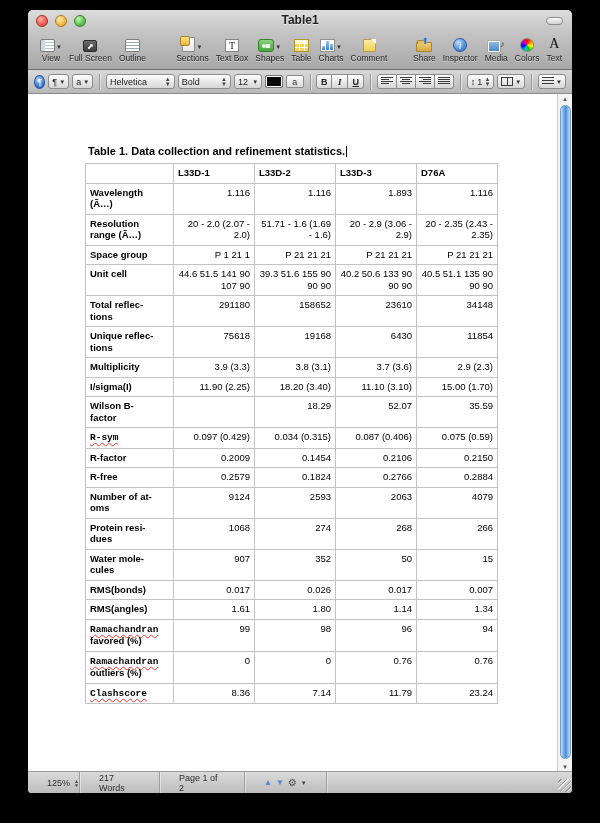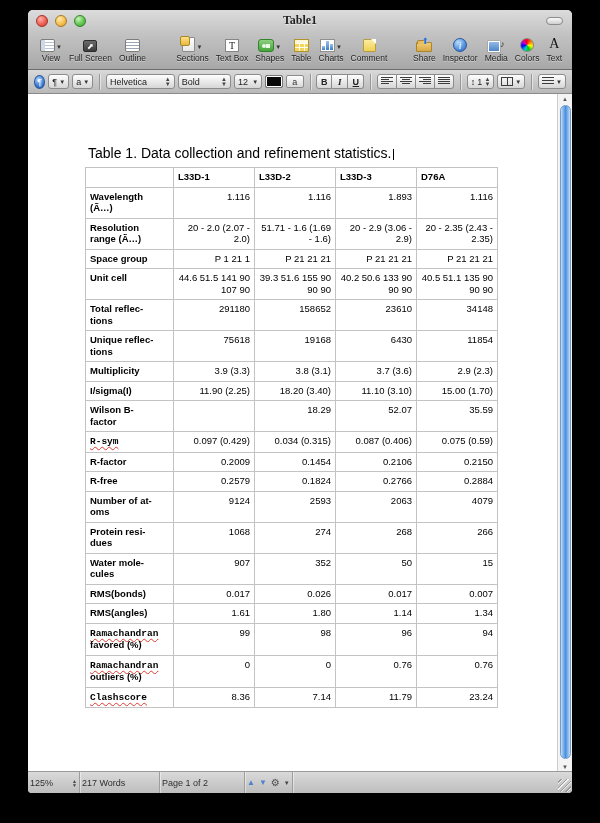--- a/index.html
+++ b/index.html
@@ -8,21 +8,21 @@
 
   .window { position:absolute; left:28px; top:10px; width:544px; height:783px;
             background:#fff; border-radius:5px 5px 4px 4px;
             box-shadow:0 0 0 1px rgba(0,0,0,.85), 0 8px 22px rgba(0,0,0,.7); }
 
   
   .chrome { position:absolute; left:0; top:0; right:0; height:60px;
             border-radius:5px 5px 0 0;
             background:linear-gradient(#dcdcdc, #c3c3c3 40%, #a8a8a8);
             border-bottom:1px solid #6d6d6d; }
-  .titlebar { position:relative; height:21px;font-family:Liberation Serif, serif; }
+  .titlebar { position:relative; height:21px; }
   .traffic { position:absolute; left:8px; top:5px; display:flex; gap:7px; }
   .light { width:12px; height:12px; border-radius:50%; }
   .light.red    { background:radial-gradient(circle at 35% 30%, #ffb3aa, #ee6156 55%, #c63b2f); border:1px solid #a53127; }
   .light.yellow { background:radial-gradient(circle at 35% 30%, #ffe9b0, #f6bf4e 55%, #d1932c); border:1px solid #a87a22; }
   .light.green  { background:radial-gradient(circle at 35% 30%, #c8f3b5, #62c654 55%, #3f9c33); border:1px solid #35812b; }
   .win-title { text-align:center; font-size:12px; font-weight:bold; color:#222;
                line-height:21px; text-shadow:0 1px 0 rgba(255,255,255,.55); }
   .pill { position:absolute; right:9px; top:7px; width:17px; height:8px; border-radius:4px;
           border:1px solid #8b8b8b; background:linear-gradient(#fafafa,#cfcfcf); }
 
@@ -120,21 +120,21 @@
   .fb-group .fb-btn { border-radius:0; border-left-width:0; }
   .fb-group .fb-btn:first-child { border-radius:3px 0 0 3px; border-left-width:1px; }
   .fb-group .fb-btn:last-child { border-radius:0 3px 3px 0; }
   .cols-icon { width:12px; height:9px; border:1px solid #3c3c3c;
                background:linear-gradient(90deg,transparent 0 5px,#3c3c3c 5px 6px,transparent 6px); }
   .list-icon { width:12px; height:9px;
                background:repeating-linear-gradient(#3c3c3c 0 1px,transparent 1px 3px); }
 
   
   .content { position:absolute; left:0; top:84px; right:15px; bottom:22px; background:#fff; overflow:hidden; }
-  .doc-title { margin:51px 0 6px 60px; font-size:14px; font-weight:normal; color:#000; }
+  .doc-title { margin:51px 0 6px 60px; font-size:11px; font-weight:bold; color:#000; }
   .cursor-bar { display:inline-block; width:1px; height:11px; background:#000; vertical-align:-2px; margin-left:1px; }
 
   table.stats { border-collapse:collapse; margin-left:57px; width:412px; table-layout:fixed; }
   table.stats col.c-label { width:88px; }
   table.stats col.c-data { width:81px; }
   table.stats td, table.stats th { border:1px solid #c3c3c3; font-size:9.5px; line-height:11.5px;
                 vertical-align:top; padding:3px 4px 4px; color:#000; }
   th.col-head { font-weight:bold; text-align:left; font-size:10px; }
   td.row-label { font-weight:bold; white-space:pre-line; }
   td.cell-value { text-align:right; }
@@ -148,21 +148,21 @@
   .scroll-arrow.up { top:2px; }
   .scroll-arrow.down { bottom:1px; }
   .scroll-thumb { position:absolute; left:1.5px; top:11px; bottom:12px; width:11px; border-radius:6px;
                   border:1px solid #6f9cc9;
                   background:linear-gradient(90deg,#c6ddf5,#77abe8 30%,#4b90de 50%,#77abe8 70%,#c6ddf5); }
 
   
   .statusbar { position:absolute; left:0; right:0; bottom:0; height:22px;
                background:linear-gradient(#dadada,#bdbdbd); border-top:1px solid #9a9a9a;
                border-radius:0 0 4px 4px; display:flex; align-items:center; font-size:9px; color:#2e2e2e; }
-  .sb-box { height:100%; display:flex; align-items:center; padding:0 2px; gap:4px;
+  .sb-box { height:100%; display:flex; align-items:center; padding:0 19px; gap:4px;
             border-right:1px solid #9d9d9d; box-shadow:1px 0 0 rgba(255,255,255,.45); }
   .sb-zoom { width:52px; justify-content:space-between; }
   .sb-words { width:80px; }
   .sb-page { width:85px; }
   .mini-stepper { display:flex; flex-direction:column; font-size:5px; line-height:4px; color:#444; }
   .pg-arrow { font-size:8px; color:#4d83cc; }
   .gear { font-size:10px; color:#4a4a4a; }
   .gear-caret { font-size:6px; color:#444; }
   .resize-grip { position:absolute; right:1px; bottom:1px; width:13px; height:13px;
                  background:repeating-linear-gradient(135deg,transparent 0 2px,#9b9b9b 2px 3px,rgba(255,255,255,.7) 3px 4px); 

